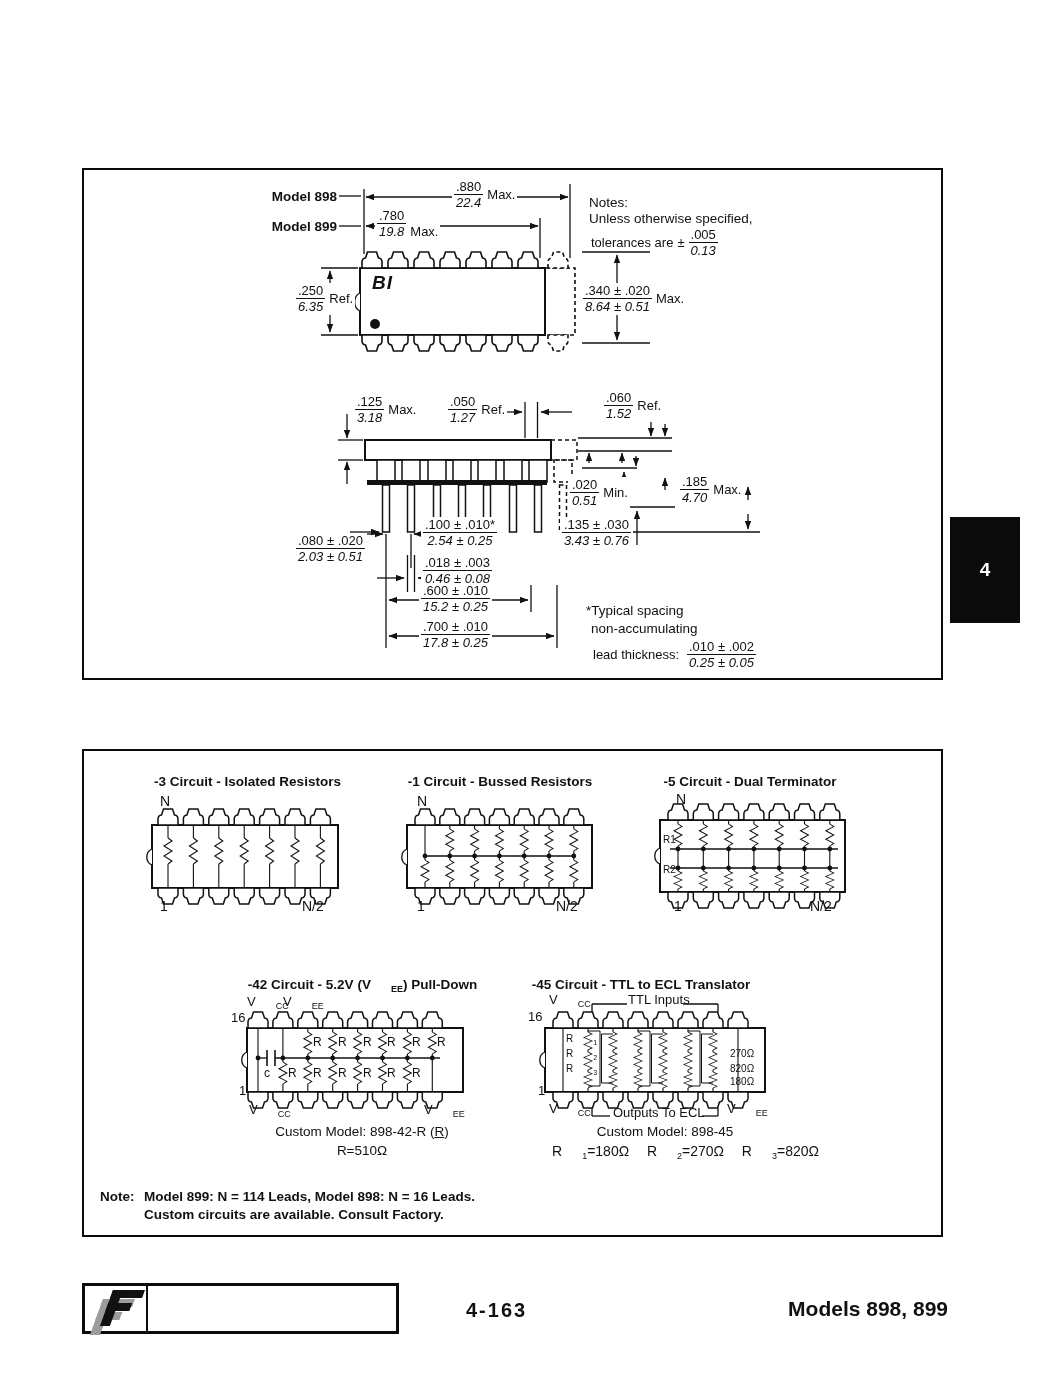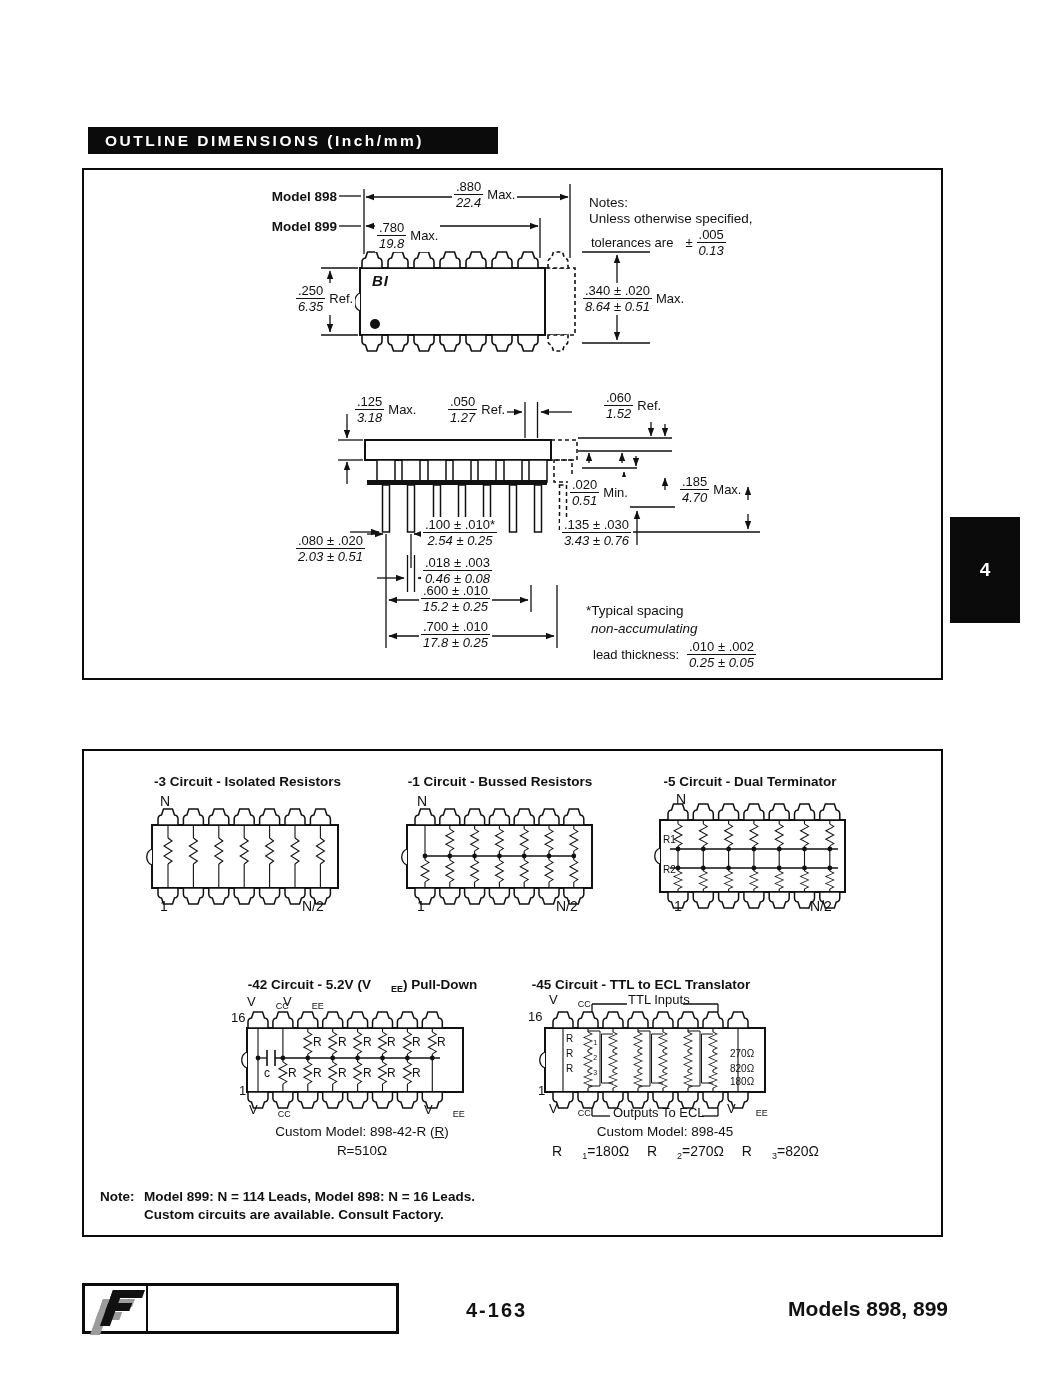--- a/index.html
+++ b/index.html
@@ -14,39 +14,36 @@
   .frac .num{display:block;border-bottom:1.4px solid #111;padding:0 2px;}
   .frac .den{display:block;padding:0 2px;font-style:italic;}
   .lbl{position:absolute;z-index:3;font-size:13.5px;font-weight:bold;white-space:nowrap;}
   .txt{position:absolute;z-index:3;font-size:13.5px;white-space:nowrap;}
   .ctitle{position:absolute;z-index:3;font-size:13.5px;font-weight:bold;text-align:center;white-space:nowrap;}
   .plbl{position:absolute;z-index:3;font-size:14px;white-space:nowrap;}
   .rlbl{position:absolute;z-index:3;font-size:10px;white-space:nowrap;}
   .vl{position:absolute;z-index:3;font-size:13px;white-space:nowrap;}
   .sb{font-size:9px;vertical-align:-3px;padding-left:20px;}
   .u{text-decoration:underline;}
-  .chiplogo{position:absolute;z-index:3;font-size:15px;font-weight:900;font-style:italic;letter-spacing:1px;}
+  .chiplogo{position:absolute;z-index:3;font-size:19px;font-weight:900;font-style:italic;letter-spacing:1px;}
   .notetxt{position:absolute;z-index:3;font-size:13.5px;font-weight:bold;white-space:nowrap;}
   .center{text-align:center;}
   .brand{position:absolute;z-index:4;font-size:26px;font-weight:bold;font-style:italic;white-space:nowrap;}
   .pagenum{position:absolute;z-index:4;font-size:20px;font-weight:bold;letter-spacing:2px;}
   .models{position:absolute;z-index:4;font-size:21px;font-weight:bold;text-align:right;white-space:nowrap;}
   .divline{position:absolute;z-index:4;background:#0b0b0b;}
 </style>
 </head>
 <body>
 
 <div class="page">
 
   <div class="bx" style="left:82px;top:168px;width:861px;height:512px;"></div>
   <div class="bx" style="left:82px;top:749px;width:861px;height:488px;"></div>
 
-  <div class="bar" style="left:88px;top:127px;width:410px;height:27px;">
-    <span>OUTLINE DIMENSIONS (Inch/mm)</span>
-  </div>
 
   <div class="tab" style="left:950px;top:517px;width:70px;height:106px;">
     <span>4</span>
   </div>
 
   <svg class="art" width="1042" height="1392" viewBox="0 0 1042 1392">
     <defs>
       <marker id="ar" viewBox="0 0 8 6" refX="7.5" refY="3" markerWidth="9" markerHeight="7" markerUnits="userSpaceOnUse" orient="auto">
           <path d="M0,0L8,3L0,6Z" fill="#111"></path>
         </marker>
@@ -577,21 +574,21 @@
   <div class="lbl" style="left:267px;top:219px;width:70px;text-align:right;"><span>Model 899</span></div>
   <div class="chiplogo" style="left:372px;top:272px;"><span>BI</span></div>
 
   <div class="dim" style="left:452px;top:179px;">
     <span class="frac">
         <span class="num">.880</span>
         <span class="den">22.4</span>
       </span>
     <span class="suf">Max.</span>
   </div>
-  <div class="dim" style="left:375px;top:220px;">
+  <div class="dim" style="left:375px;top:208px;align-items:flex-end;">
     <span class="frac">
         <span class="num">.780</span>
         <span class="den">19.8</span>
       </span>
     <span class="suf">Max.</span>
   </div>
   <div class="dim" style="left:294px;top:283px;">
     <span class="frac">
         <span class="num">.250</span>
         <span class="den">6.35</span>
@@ -602,21 +599,21 @@
     <span class="frac">
         <span class="num">.340 ± .020</span>
         <span class="den">8.64 ± 0.51</span>
       </span>
     <span class="suf">Max.</span>
   </div>
 
   <div class="txt" style="left:589px;top:195px;"><span>Notes:</span></div>
   <div class="txt" style="left:589px;top:211px;"><span>Unless otherwise specified,</span></div>
   <div class="dim" style="left:589px;top:227px;background:transparent;">
-    <span style="margin-right:8px;">tolerances are</span>
+    <span style="margin-right:0;">tolerances are</span>
     <span>±</span>
     <span class="frac">
         <span class="num">.005</span>
         <span class="den">0.13</span>
       </span>
   </div>
 
   <div class="dim" style="left:353px;top:394px;">
     <span class="frac">
         <span class="num">.125</span>
@@ -683,21 +680,21 @@
       </span>
   </div>
   <div class="dim" style="left:560px;top:517px;">
     <span class="frac">
         <span class="num">.135 ± .030</span>
         <span class="den">3.43 ± 0.76</span>
       </span>
   </div>
 
   <div class="txt" style="left:586px;top:603px;"><span>*Typical spacing</span></div>
-  <div class="txt" style="left:591px;top:621px;font-style:italic;"><span>non-accumulating</span></div>
+  <div class="txt" style="left:591px;top:621px;"><span>non-accumulating</span></div>
   <div class="dim" style="left:591px;top:639px;background:transparent;">
     <span style="margin-right:4px;">lead thickness:</span>
     <span class="frac">
         <span class="num">.010 ± .002</span>
         <span class="den">0.25 ± 0.05</span>
       </span>
   </div>
 
   <div class="ctitle" style="left:150px;top:774px;width:195px;"><span>-3 Circuit - Isolated Resistors</span></div>
   <div class="plbl" style="left:160px;top:793px;"><span>N</span></div>

